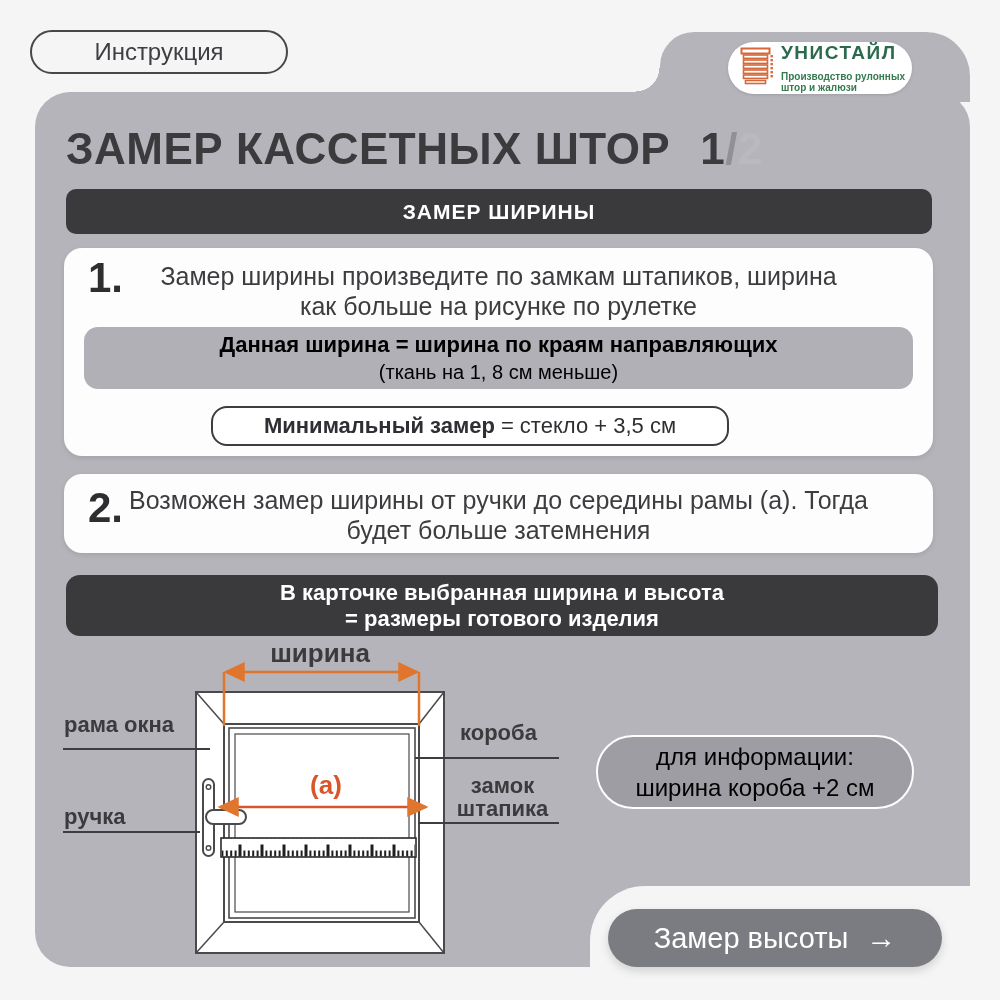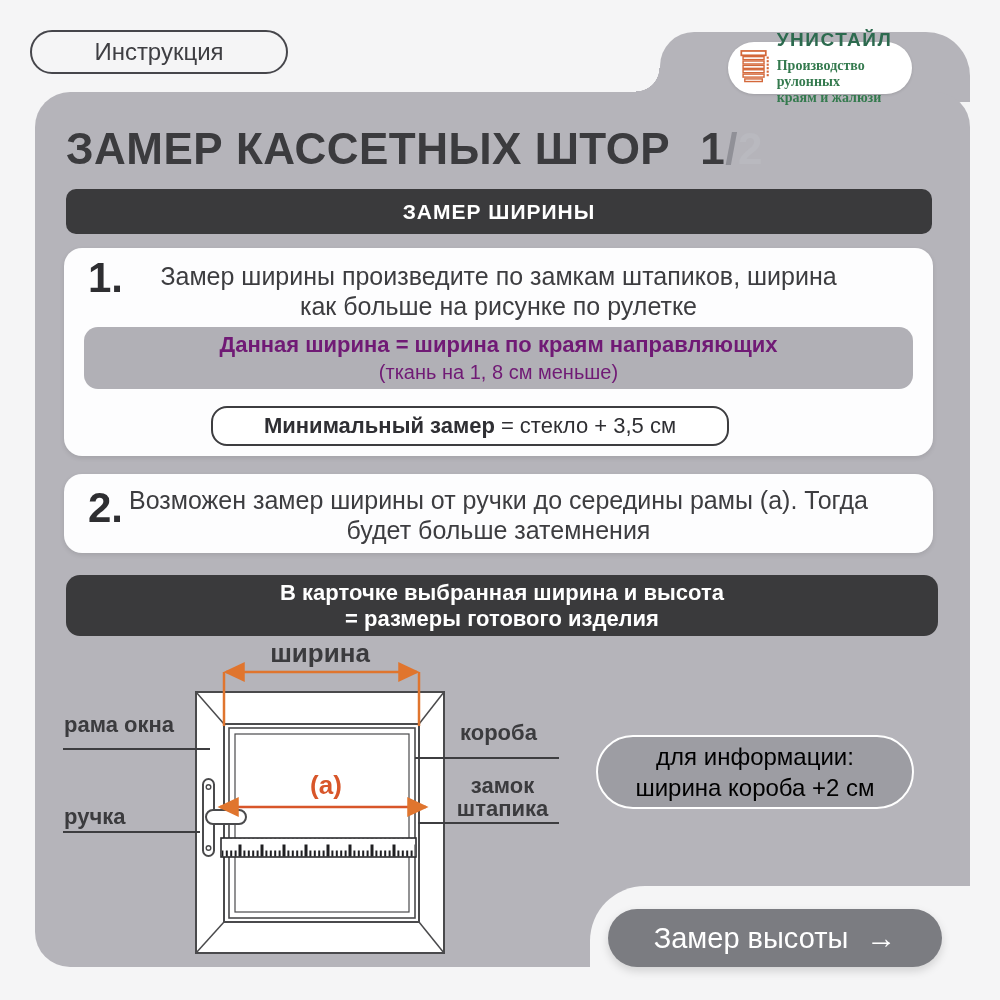--- a/index.html
+++ b/index.html
@@ -10,42 +10,42 @@
   
   .instruction-btn{left:30px;top:30px;width:258px;height:44px;border:2px solid #46464b;border-radius:23px;
     display:flex;align-items:center;justify-content:center;font-size:24px;color:#3f3f43;background:transparent;box-sizing:border-box;text-align:center;}
   .card-tab{left:660px;top:32px;width:310px;height:70px;background:#b5b4ba;border-radius:34px 44px 0 0;}
   .tab-fillet{left:636px;top:68px;width:24px;height:24px;
     background:radial-gradient(circle 24px at 0 0,#f5f5f6 0 23px,#b5b4ba 23.5px);}
   .logo-pill{left:728px;top:42px;width:184px;height:52px;background:#fff;border-radius:26px;
     display:flex;align-items:center;padding-left:12px;box-sizing:border-box;box-shadow:0 1px 3px rgba(0,0,0,.12);}
   .logo-text{margin-left:7px;line-height:1;}
   .logo-name{font-size:19px;font-weight:700;color:#2c6a4e;letter-spacing:1.5px;}
-  .logo-tagline{font-size:14px;font-weight:700;color:#347a4e;margin-top:9px;line-height:1.15;font-family:Liberation Serif, serif;}
+  .logo-tagline{font-size:10px;font-weight:700;color:#347a4e;margin-top:9px;line-height:1.15;}
 
   
   .main-card{left:35px;top:92px;width:935px;height:875px;background:#b5b4ba;border-radius:35px;}
   .corner-notch{left:590px;top:886px;width:410px;height:114px;background:#f5f5f6;border-top-left-radius:55px;}
 
   .page-title{left:66px;top:124px;font-size:44px;font-weight:700;color:#3b3b3e;letter-spacing:.5px;white-space:nowrap;}
   .page-ind{margin-left:30px;}
   .page-ind .sep{color:#909097;}
   .page-ind .total{color:#b9b9bf;}
 
   .section-bar{left:66px;top:189px;width:866px;height:45px;background:#3a3a3c;border-radius:10px;
     display:flex;align-items:center;justify-content:center;color:#fff;font-size:21px;font-weight:700;letter-spacing:1px;}
 
   .step-card{background:#fdfdfe;border-radius:18px;box-shadow:0 2px 5px rgba(0,0,0,.10);}
   .step1{left:64px;top:248px;width:869px;height:208px;}
   .step2{left:64px;top:474px;width:869px;height:79px;}
   .step-num{position:absolute;left:24px;font-size:42px;font-weight:700;color:#2e2e31;}
   .step-text{position:absolute;left:0;width:100%;text-align:center;font-size:25px;color:#3d3d40;}
 
   .note-box{position:absolute;left:20px;top:79px;width:829px;height:62px;background:#b1b0b6;border-radius:14px;
-    display:flex;flex-direction:column;align-items:center;justify-content:center;color:#701a75;}
+    display:flex;flex-direction:column;align-items:center;justify-content:center;color:#000000;}
   .note-bold{font-size:22px;font-weight:700;}
   .note-sub{font-size:20px;margin-top:3px;}
   .min-pill{position:absolute;left:147px;top:158px;width:518px;height:40px;border:2px solid #3d3d40;border-radius:16px;
     background:#fff;display:flex;align-items:center;justify-content:center;font-size:22px;color:#2f2f33;box-sizing:border-box;}
   .min-pill b{margin-right:6px;}
 
   .banner{left:66px;top:575px;width:872px;height:61px;background:#3a3a3c;border-radius:14px;
     display:flex;flex-direction:column;align-items:center;justify-content:center;color:#fff;font-size:22px;font-weight:600;line-height:26px;}
 
   
@@ -91,21 +91,21 @@
         <rect x="30.5" y="16" width="2.4" height="2.4"></rect>
           <rect x="30.5" y="20" width="2.4" height="2.4"></rect>
         <rect x="30.5" y="24" width="2.4" height="2.4"></rect>
           <rect x="30.5" y="28" width="2.4" height="2.4"></rect>
       </g>
     </svg>
     <div class="logo-text">
       <div class="logo-name">УНИСТАЙЛ</div>
       <div class="logo-tagline">
         <div>Производство рулонных</div>
-        <div>краям и жалюзи</div>
+        <div>штор и жалюзи</div>
       </div>
     </div>
   </div>
 
   <div class="abs page-title">
     <span>ЗАМЕР КАССЕТНЫХ ШТОР</span><span class="page-ind"><span>1</span><span class="sep">/</span><span class="total">2</span></span>
   </div>
 
   <div class="abs section-bar">ЗАМЕР ШИРИНЫ</div>
 

